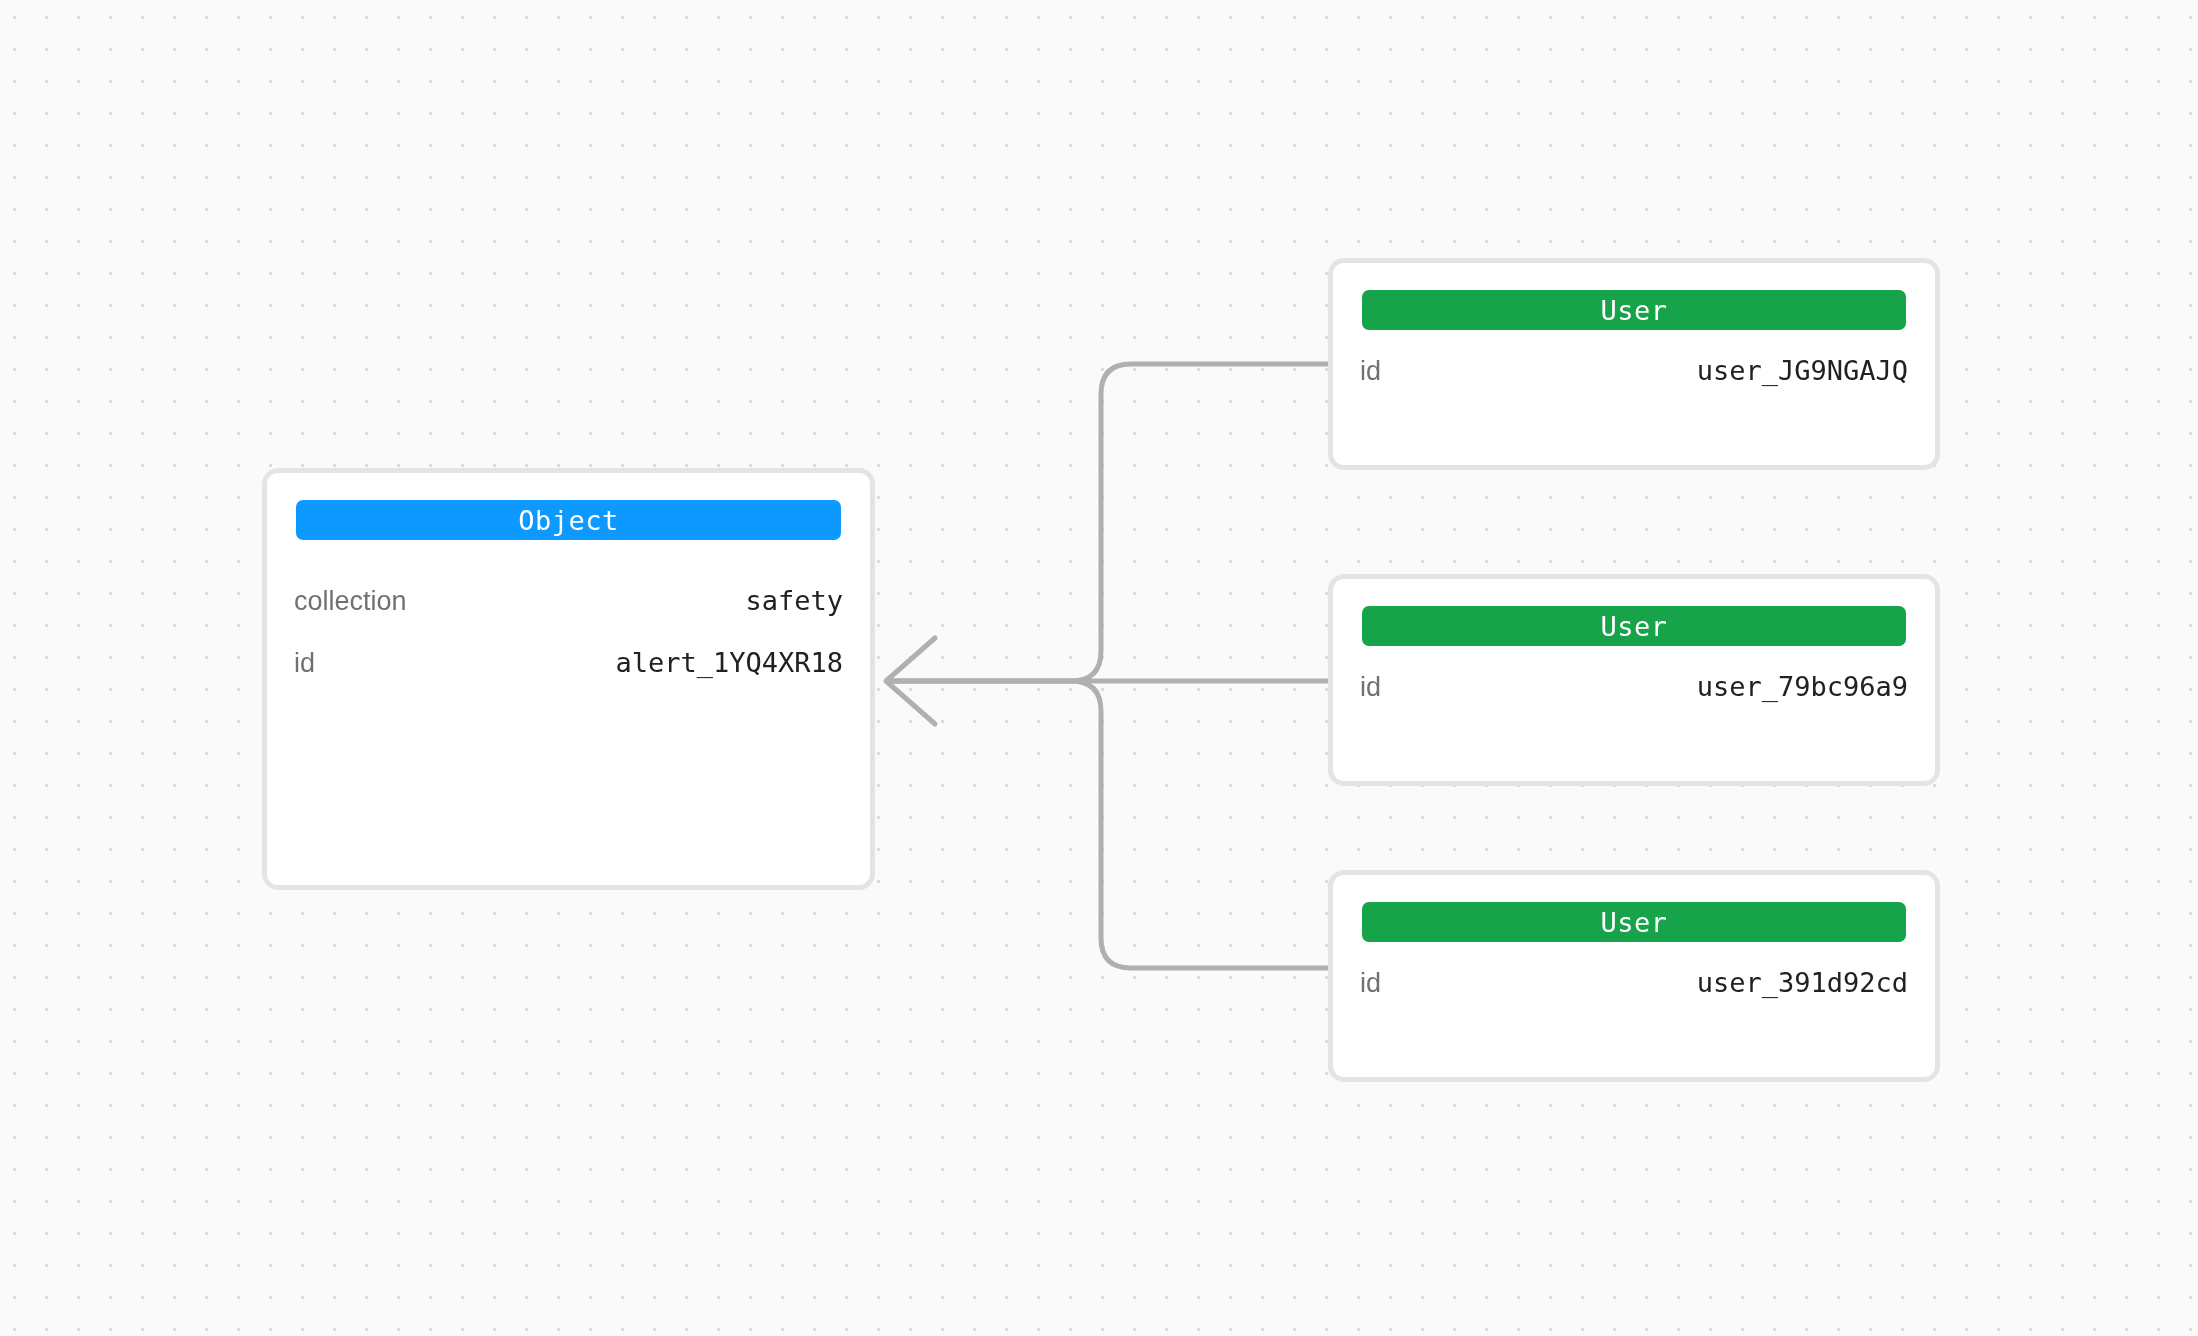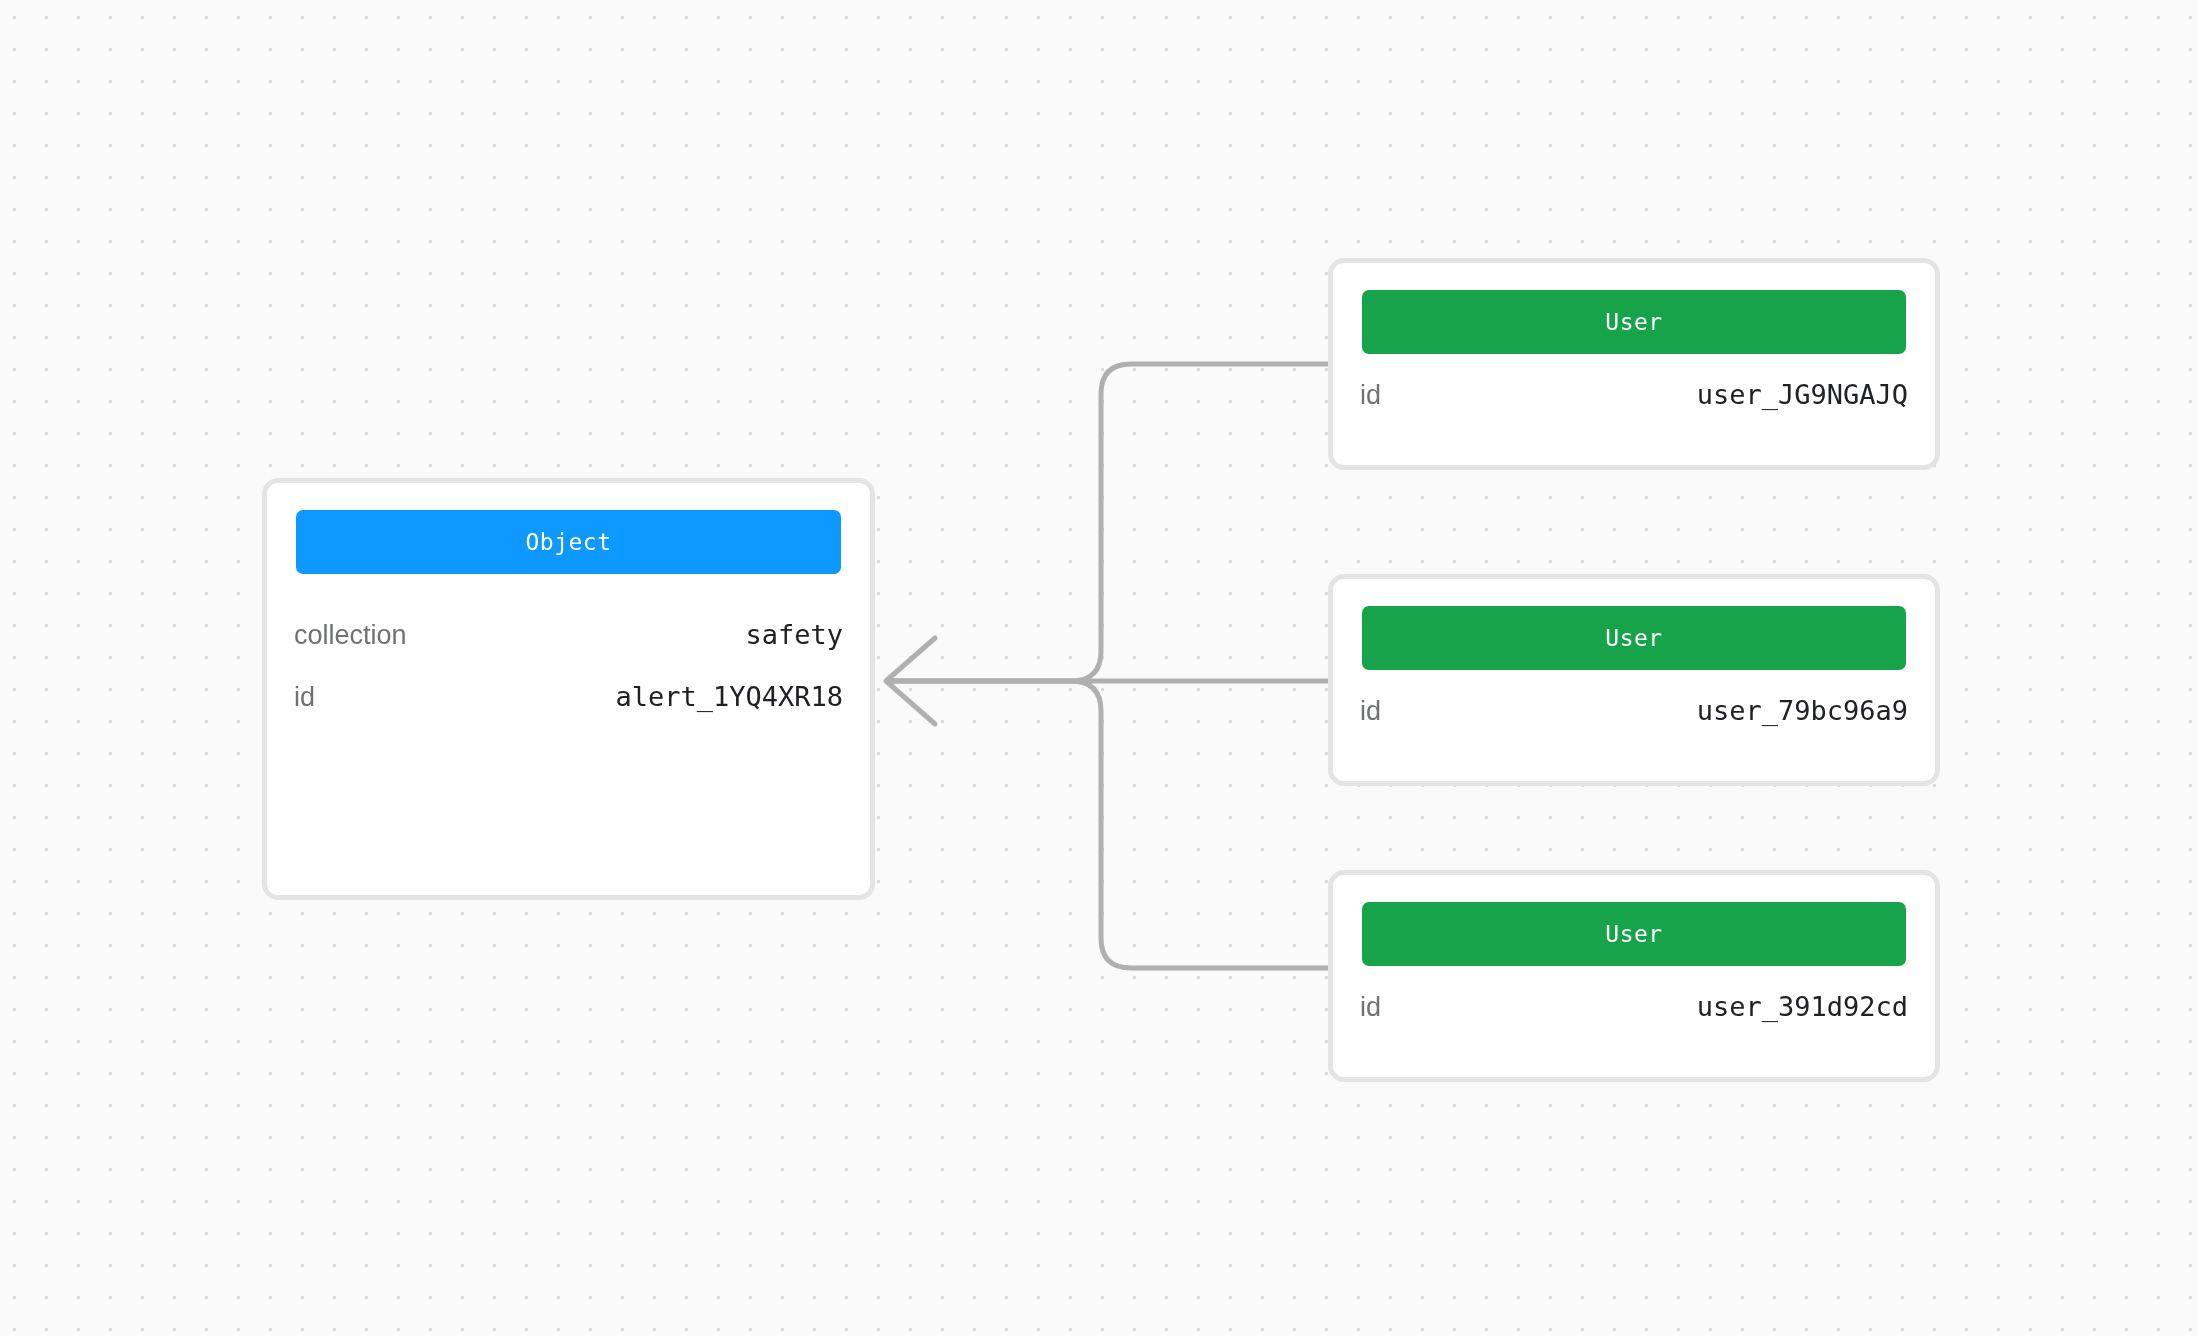--- a/index.html
+++ b/index.html
@@ -39,28 +39,28 @@
     position: absolute;
     box-sizing: border-box;
     background: #ffffff;
     border: 5px solid #e4e4e4;
     border-radius: 16px;
     padding: 27px 27px 24px 27px;
   }
 
   .card-header {
     box-sizing: border-box;
-    height: 64px;
+    height: 40px;
     border-radius: 7px;
     display: flex;
     align-items: center;
     justify-content: center;
     color: #ffffff;
     font-family: "DejaVu Sans Mono", "Liberation Mono", monospace;
-    font-size: 23px;
+    font-size: 27px;
     letter-spacing: 0.5px;
   }
   .card-header.blue  { background: #0d99ff; }
   .card-header.green { background: #16a34a; }
 
   .rows {
     margin-top: 42px;
   }
   .row {
     display: flex;
@@ -82,21 +82,21 @@
     color: #202124;
     font-family: "DejaVu Sans Mono", "Liberation Mono", monospace;
     font-size: 27px;
     white-space: pre;
     text-align: right;
   }
 
   
   #card-object {
     left: 262px;
-    top: 478px;
+    top: 468px;
     width: 613px;
     height: 422px;
   }
   #card-object .card-header { margin: 0 2px; }
 
   
   .card-user {
     left: 1328px;
     width: 612px;
     height: 212px;

